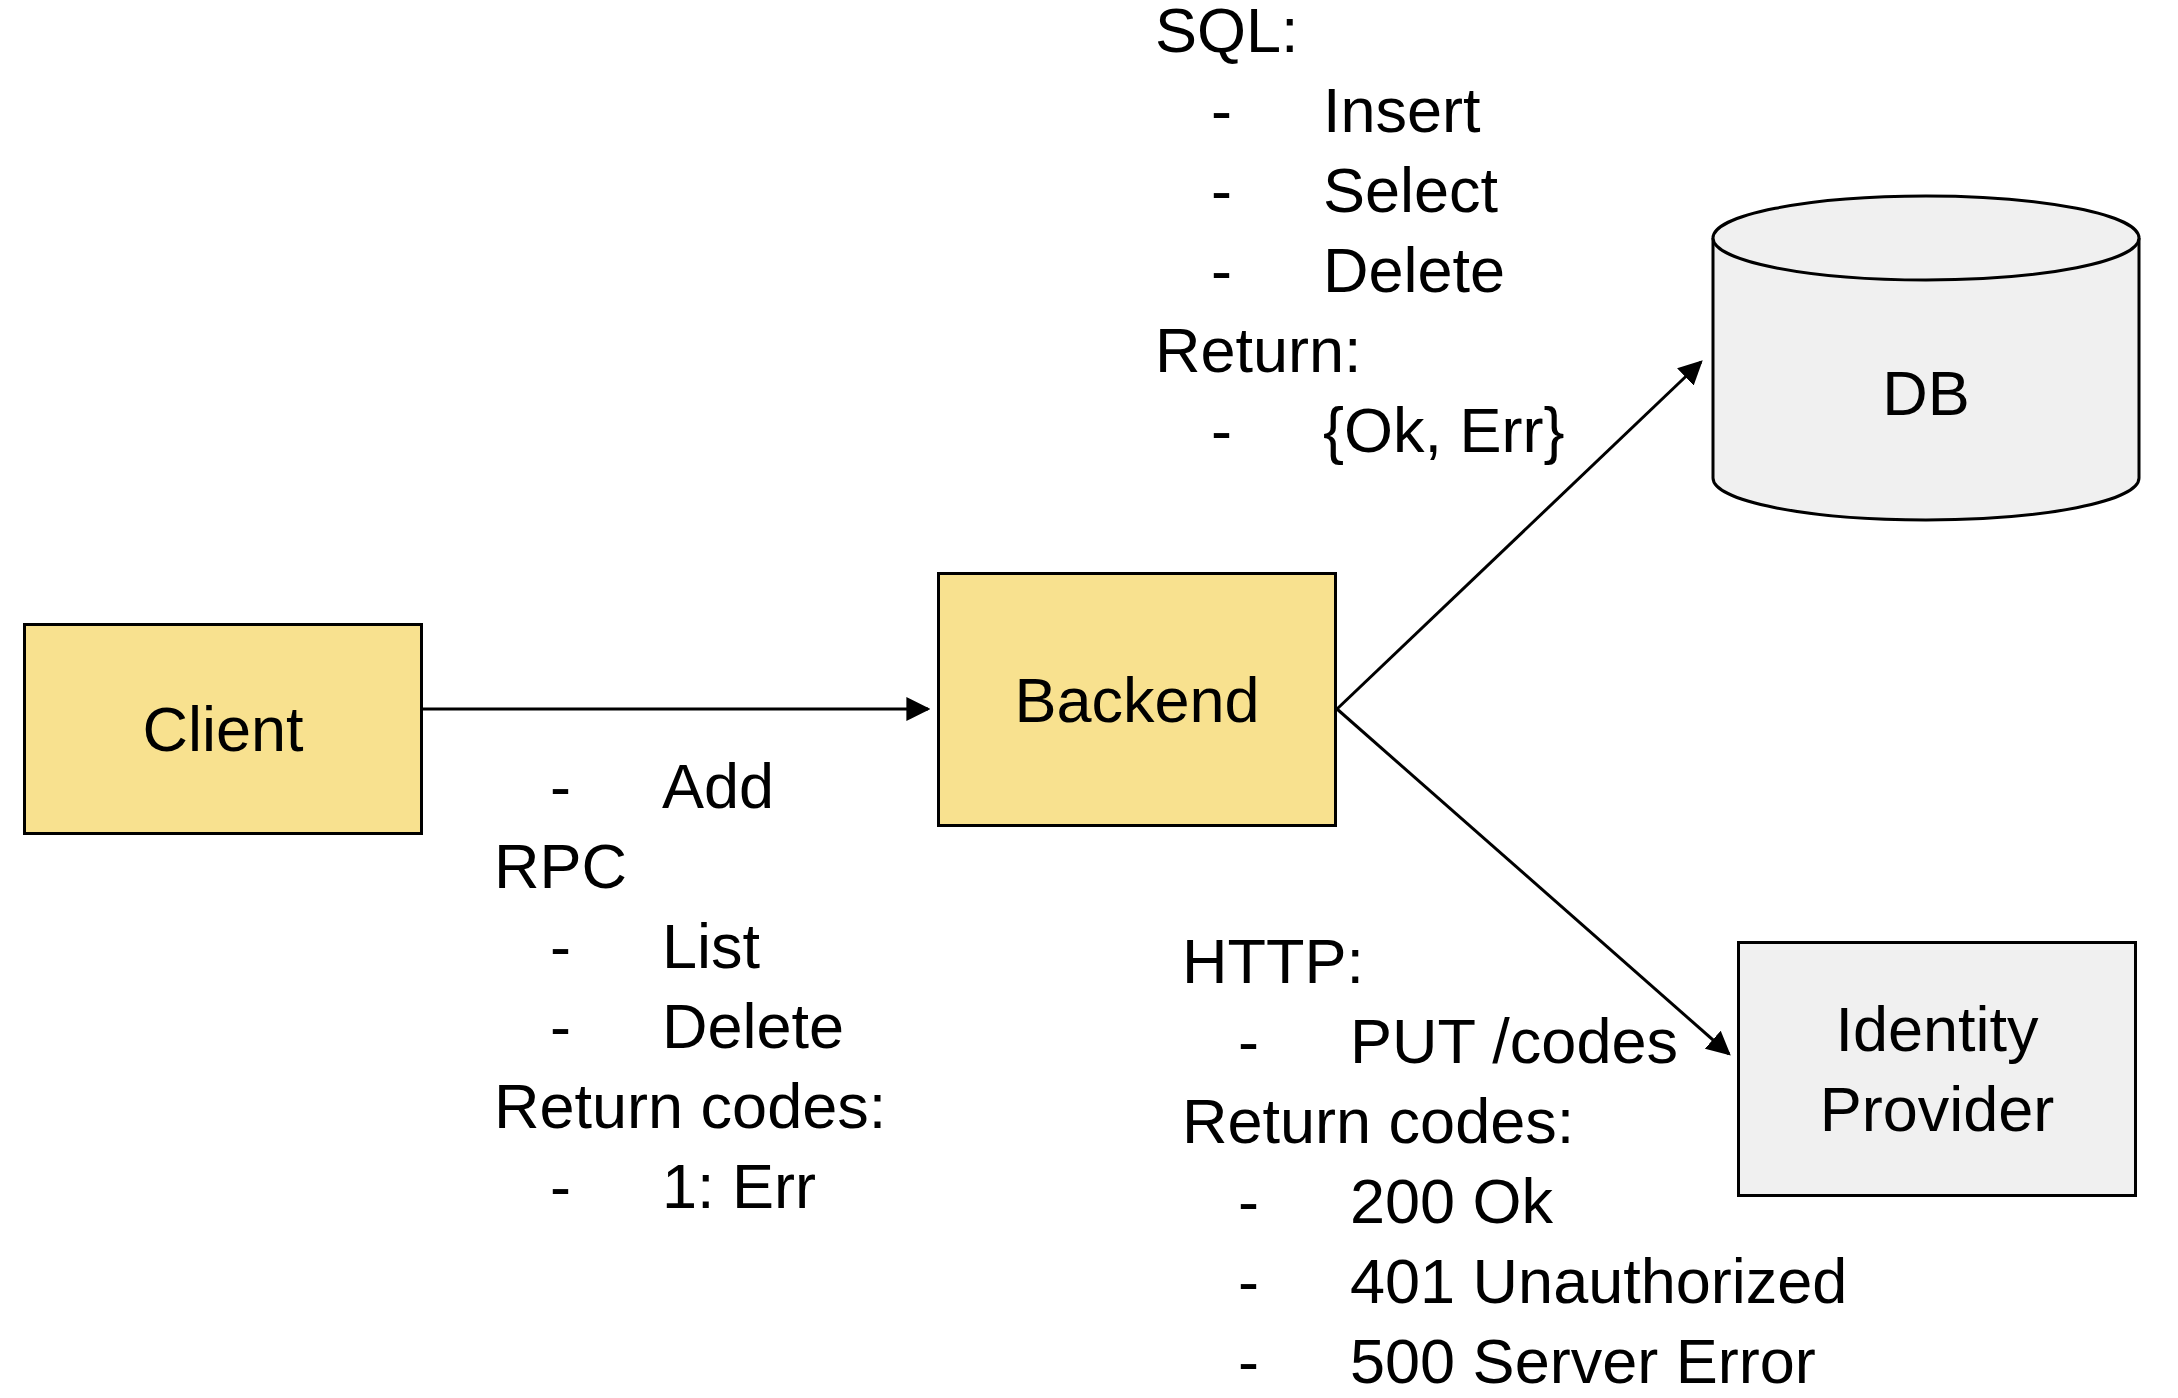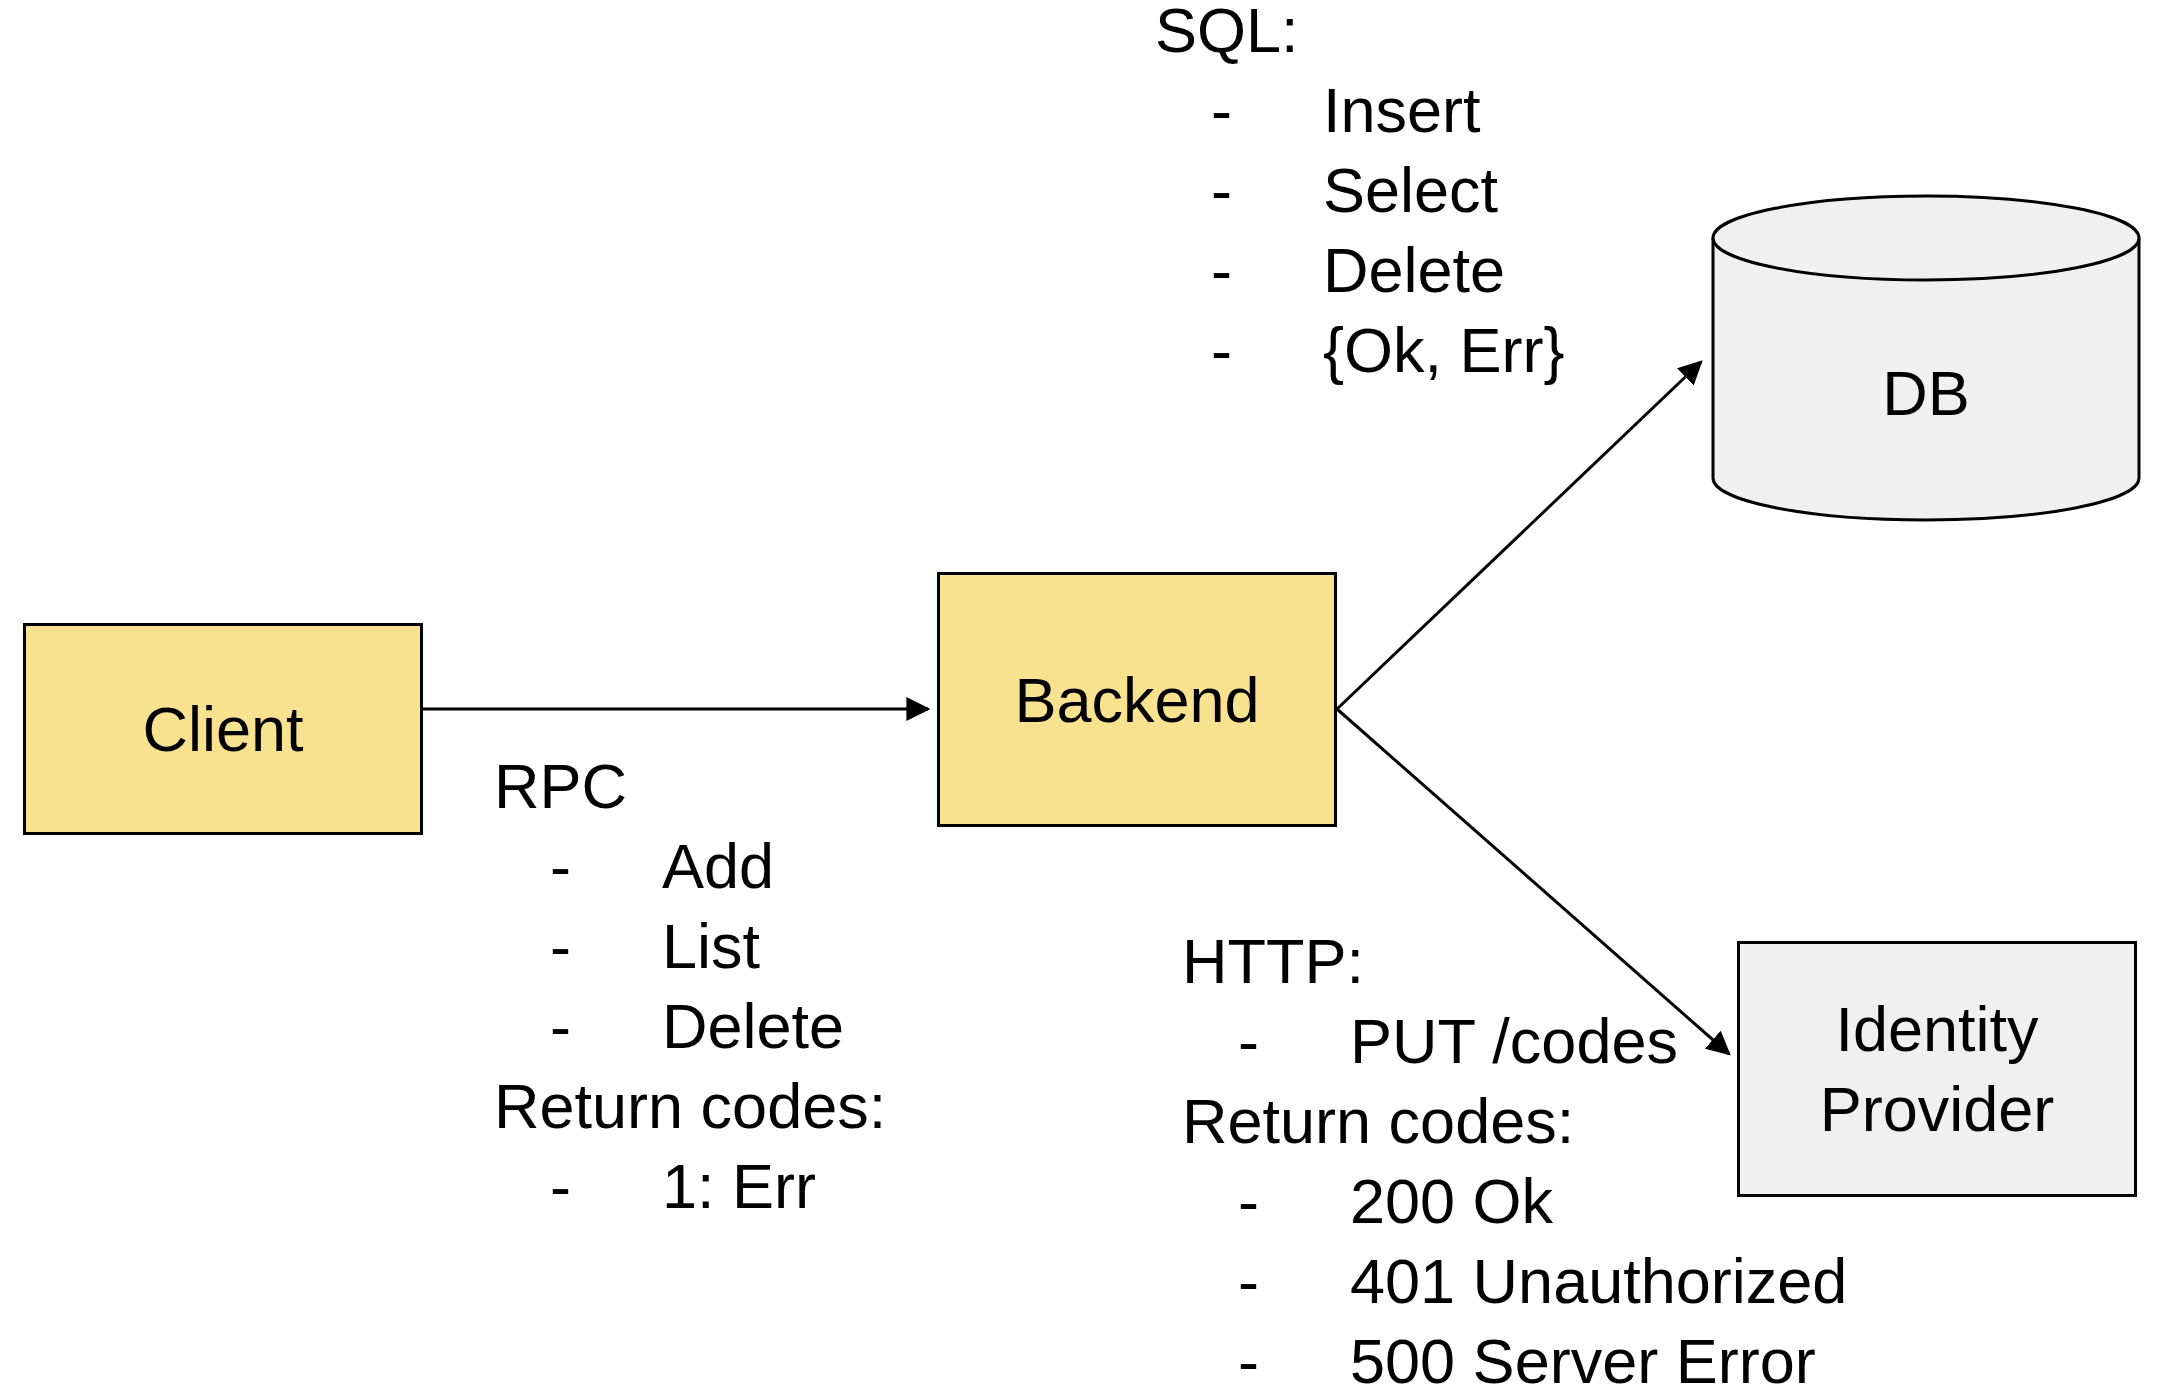--- a/index.html
+++ b/index.html
@@ -77,33 +77,34 @@
     <path d="M3,45 L3,285 A213,42 0 0 0 429,285 L429,45" fill="#F0F0F0" stroke="#000000" stroke-width="3"></path>
     <ellipse cx="216" cy="45" rx="213" ry="42" fill="#F0F0F0" stroke="#000000" stroke-width="3"></ellipse>
   </svg>
   <div id="db-label">DB</div>
 
   <div id="idp-node" class="node gray">
     <span class="node-label">Identity Provider</span>
   </div>
 
   <div id="rpc-ann" class="ann">
+    <div class="line item"><span class="dash">-</span><span>Add</span></div>
     <div class="line header"><span>RPC</span></div>
-    <div class="line item"><span class="dash">-</span><span>Add</span></div>
     <div class="line item"><span class="dash">-</span><span>List</span></div>
     <div class="line item"><span class="dash">-</span><span>Delete</span></div>
     <div class="line header"><span>Return codes:</span></div>
     <div class="line item"><span class="dash">-</span><span>1: Err</span></div>
   </div>
 
   <div id="sql-ann" class="ann">
     <div class="line header"><span>SQL:</span></div>
     <div class="line item"><span class="dash">-</span><span>Insert</span></div>
     <div class="line item"><span class="dash">-</span><span>Select</span></div>
     <div class="line item"><span class="dash">-</span><span>Delete</span></div>
+    <div class="line header"><span>Return:</span></div>
     <div class="line item"><span class="dash">-</span><span>{Ok, Err}</span></div>
   </div>
 
   <div id="http-ann" class="ann">
     <div class="line header"><span>HTTP:</span></div>
     <div class="line item"><span class="dash">-</span><span>PUT /codes</span></div>
     <div class="line header"><span>Return codes:</span></div>
     <div class="line item"><span class="dash">-</span><span>200 Ok</span></div>
     <div class="line item"><span class="dash">-</span><span>401 Unauthorized</span></div>
     <div class="line item"><span class="dash">-</span><span>500 Server Error</span></div>

